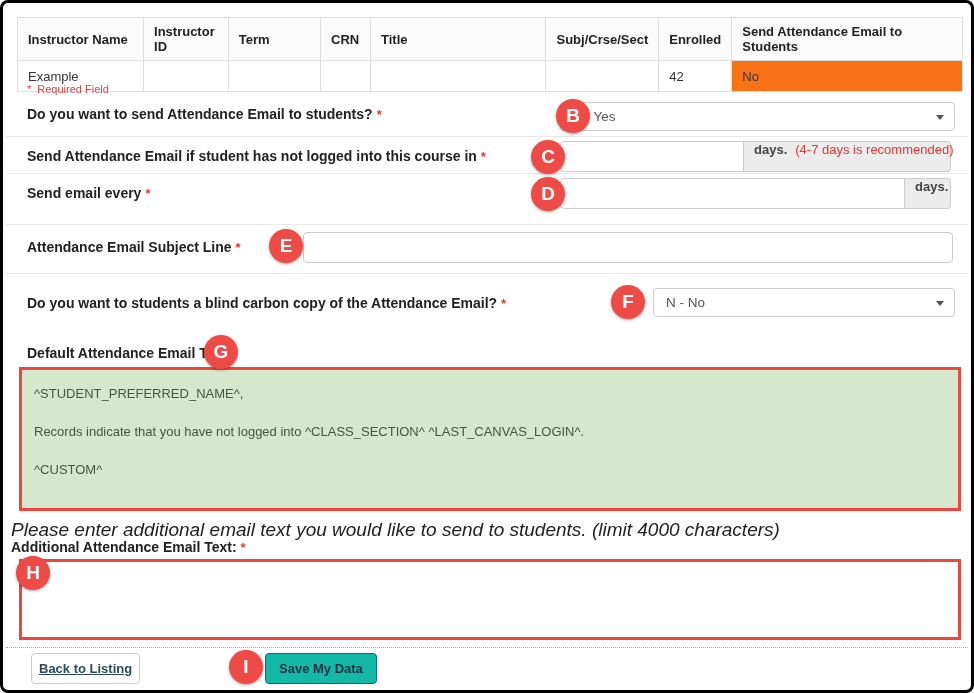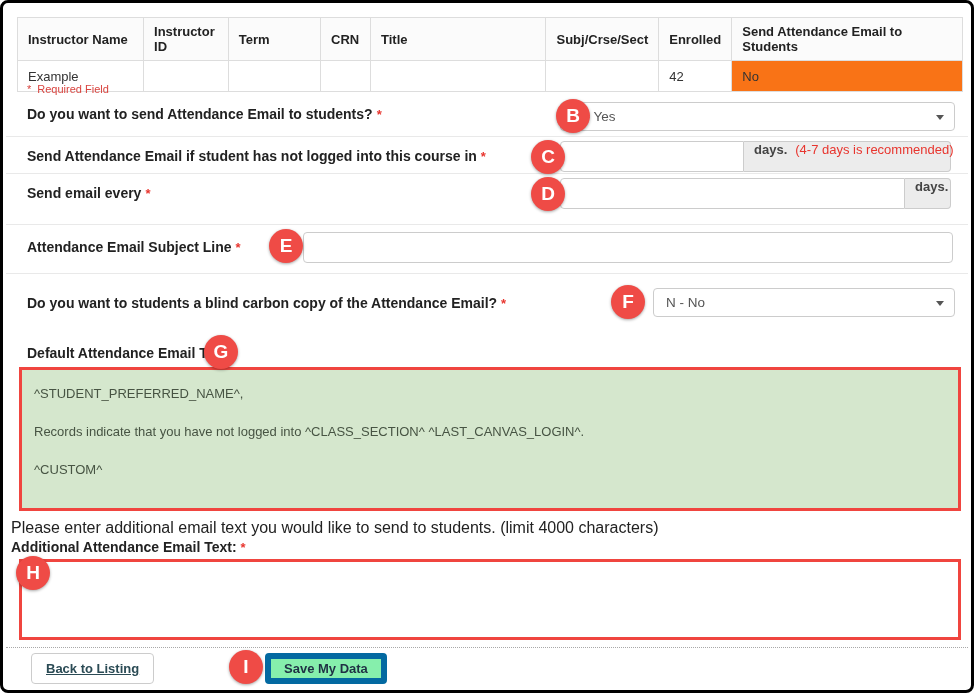--- a/index.html
+++ b/index.html
@@ -13,21 +13,21 @@
   .course-table th,.course-table td{border:1px solid #ddd;text-align:left;padding:5px 10px;}
   .course-table th{font-weight:700;background:#fbfbfb;color:#222;padding-top:6px;padding-bottom:6px;}
   .course-table td{height:18px;padding-top:6px;padding-bottom:6px;}
   .cell-warn{background:#f97316;}
 
   
   .flabel{position:absolute;font-size:14px;font-weight:700;color:#222;white-space:nowrap;}
   .req{color:#e8352e;font-weight:700;margin-left:4px;font-size:13px;}
   .note-required{position:absolute;left:24px;top:80px;font-size:11px;color:#d9433e;}
   .note-required .star{margin-right:6px;}
-  .help-text{position:absolute;left:8px;top:516px;font-size:16px;color:#222;}
+  .help-text{position:absolute;left:8px;top:516px;font-size:19px;color:#222;font-style:italic;}
 
   .sep{position:absolute;left:3px;right:3px;border-top:1px solid #e9e9e9;}
   .sep-dotted{position:absolute;left:3px;right:3px;border-top:1px dotted #a8a8a8;}
 
   
   .selectbox{position:absolute;box-sizing:border-box;height:29px;background:#fff;
              border:1px solid #ccc;border-radius:4px;display:flex;align-items:center;
              padding:0 24px 0 12px;font-size:13.5px;color:#555;cursor:pointer;}
   .caret{position:absolute;right:10px;top:12px;width:0;height:0;
          border-left:4px solid transparent;border-right:4px solid transparent;
@@ -50,25 +50,25 @@
   
   .default-box{position:absolute;left:16px;top:364px;width:942px;height:144px;box-sizing:border-box;
                background:#d5e7cd;border:3px solid #f0453f;color:#475443;font-size:13px;
                line-height:19px;padding:14px 12px;white-space:pre-line;overflow:hidden;}
   .add-textarea{position:absolute;left:16px;top:556px;width:942px;height:81px;box-sizing:border-box;
                 background:#fff;border:3px solid #f0453f;resize:none;font-family:"Liberation Sans", sans-serif;
                 font-size:13px;color:#333;padding:6px 8px;}
 
   
   .btn-back{position:absolute;left:28px;top:650px;height:31px;box-sizing:border-box;
-            background:#fff;border:1px solid #ccc;border-radius:4px;padding:0 14px;
+            background:#fff;border:1px solid #ccc;border-radius:4px;padding:0 7px;
             font-family:"Liberation Sans", sans-serif;font-size:13px;font-weight:700;
             text-decoration:underline;color:#2b4b55;cursor:pointer;}
   .btn-save{position:absolute;left:262px;top:650px;height:31px;box-sizing:border-box;
-            background:#86efac;border:6px solid #0369a1;border-radius:4px;padding:0 13px;
+            background:#14b8a6;border:1px solid #0369a1;border-radius:4px;padding:0 13px;
             font-family:"Liberation Sans", sans-serif;font-size:13px;font-weight:700;
             color:#1f3044;cursor:pointer;}
 </style>
 </head>
 <body>
 
 <div id="screen">
 
   <table class="course-table">
     <colgroup>

